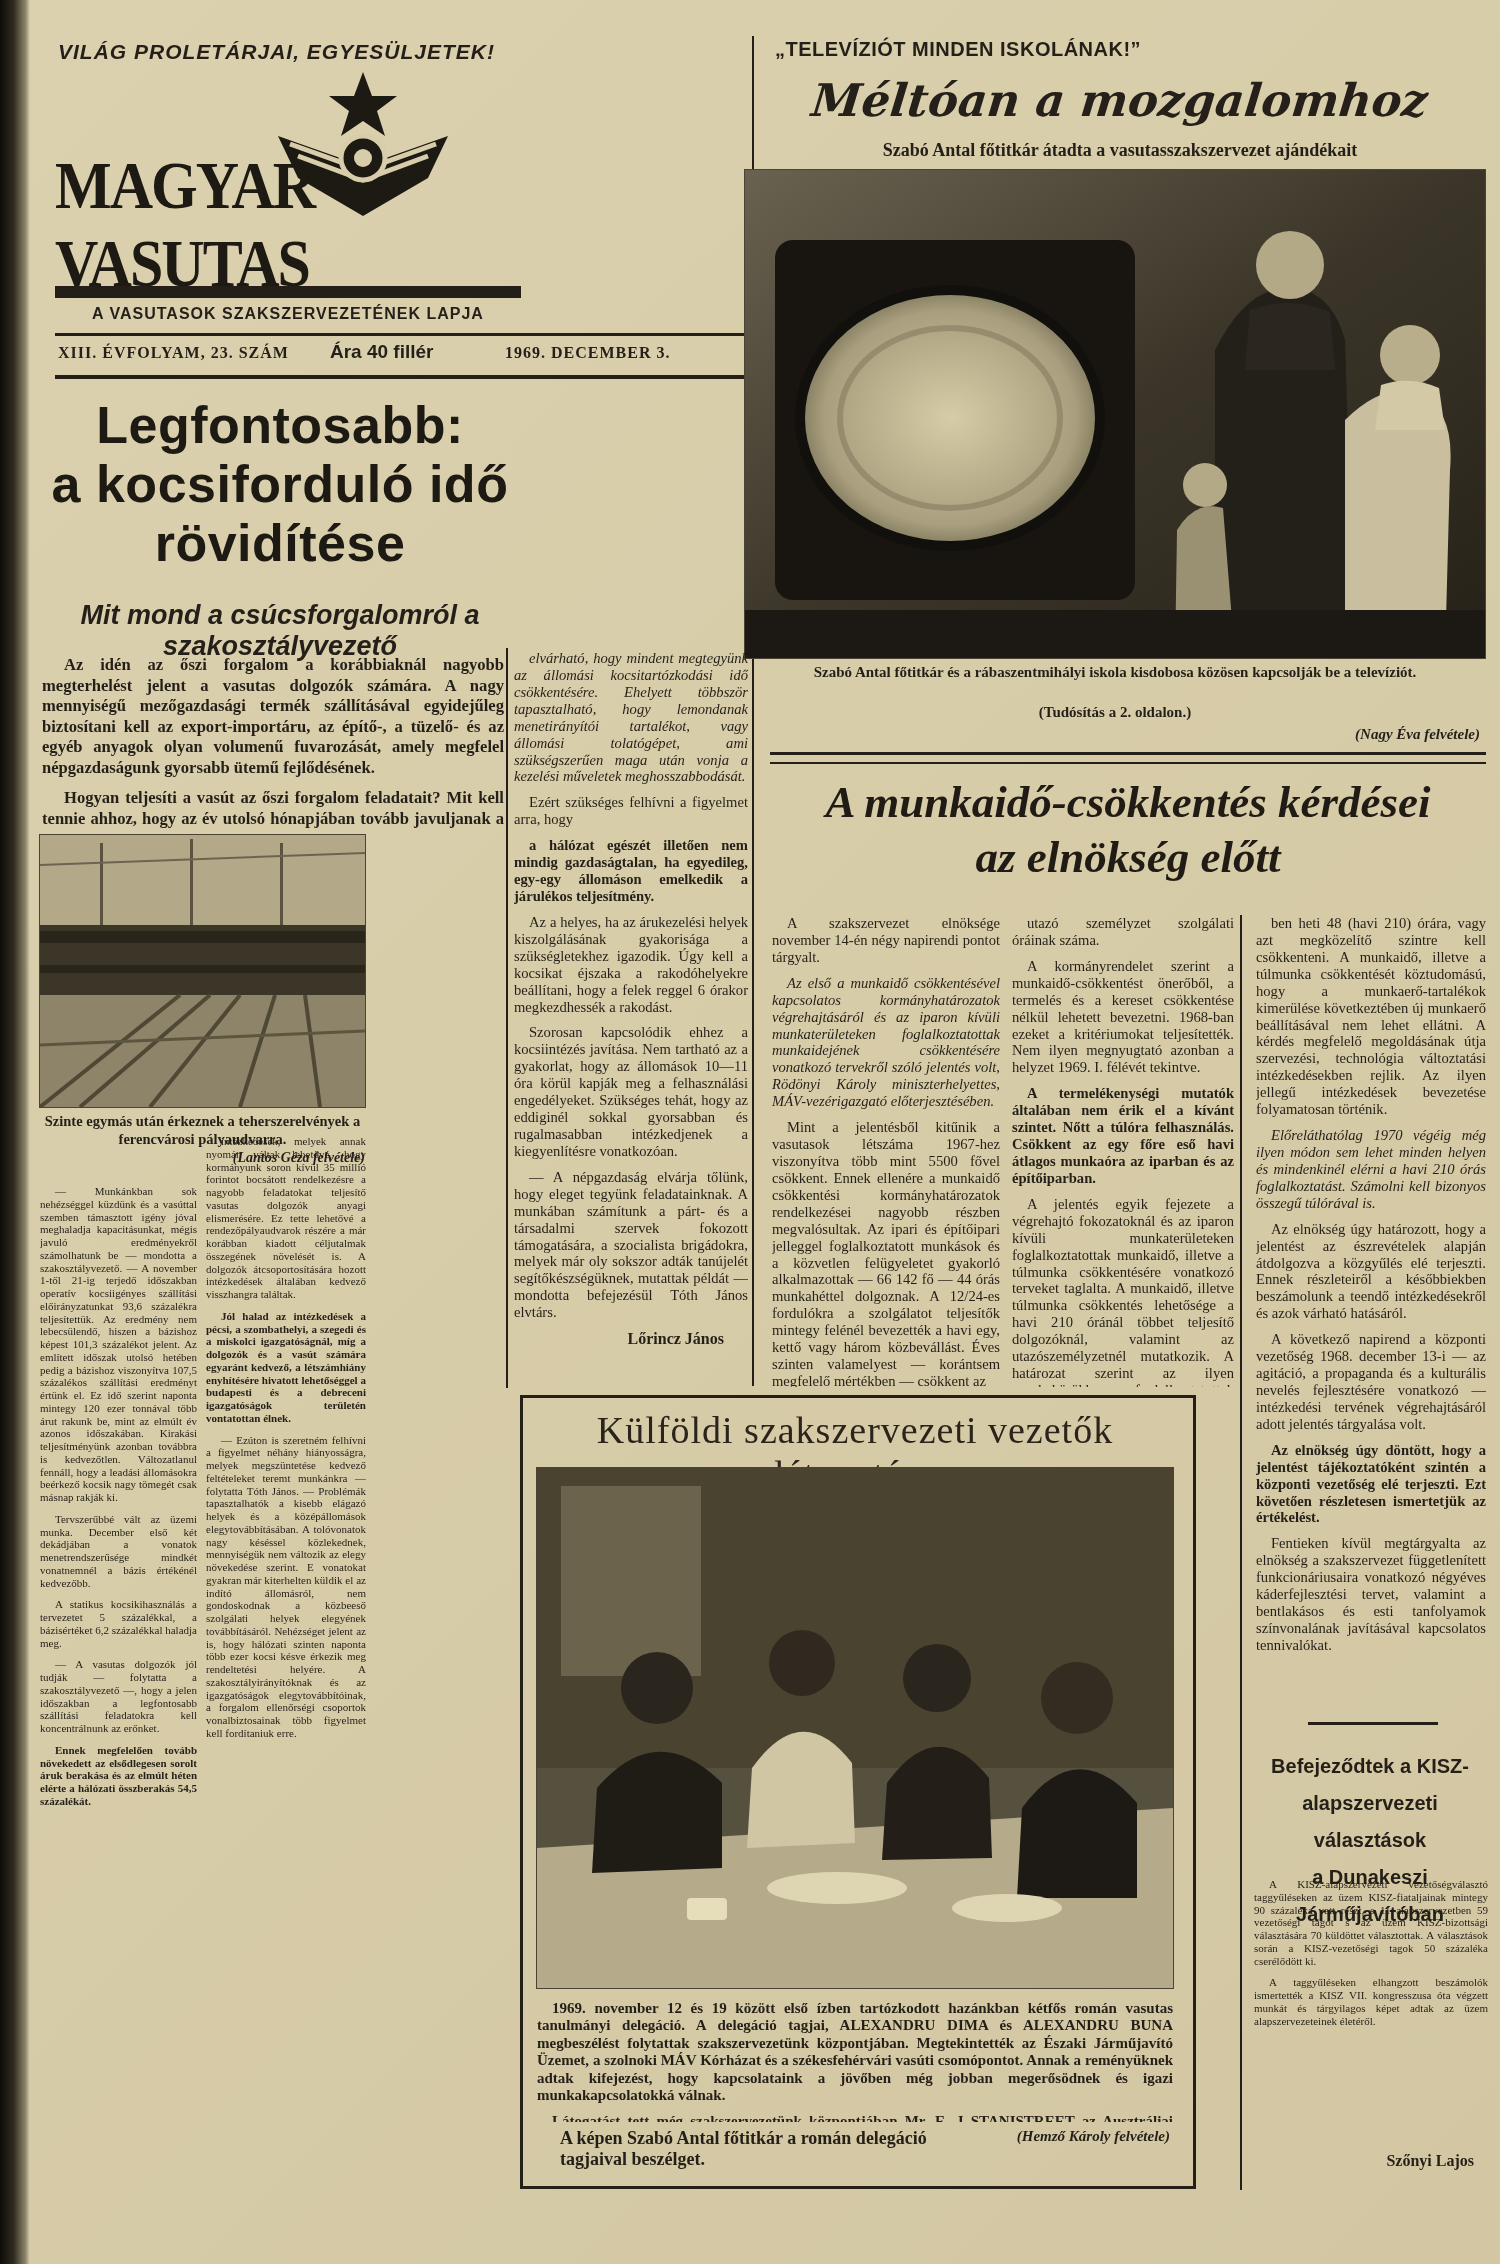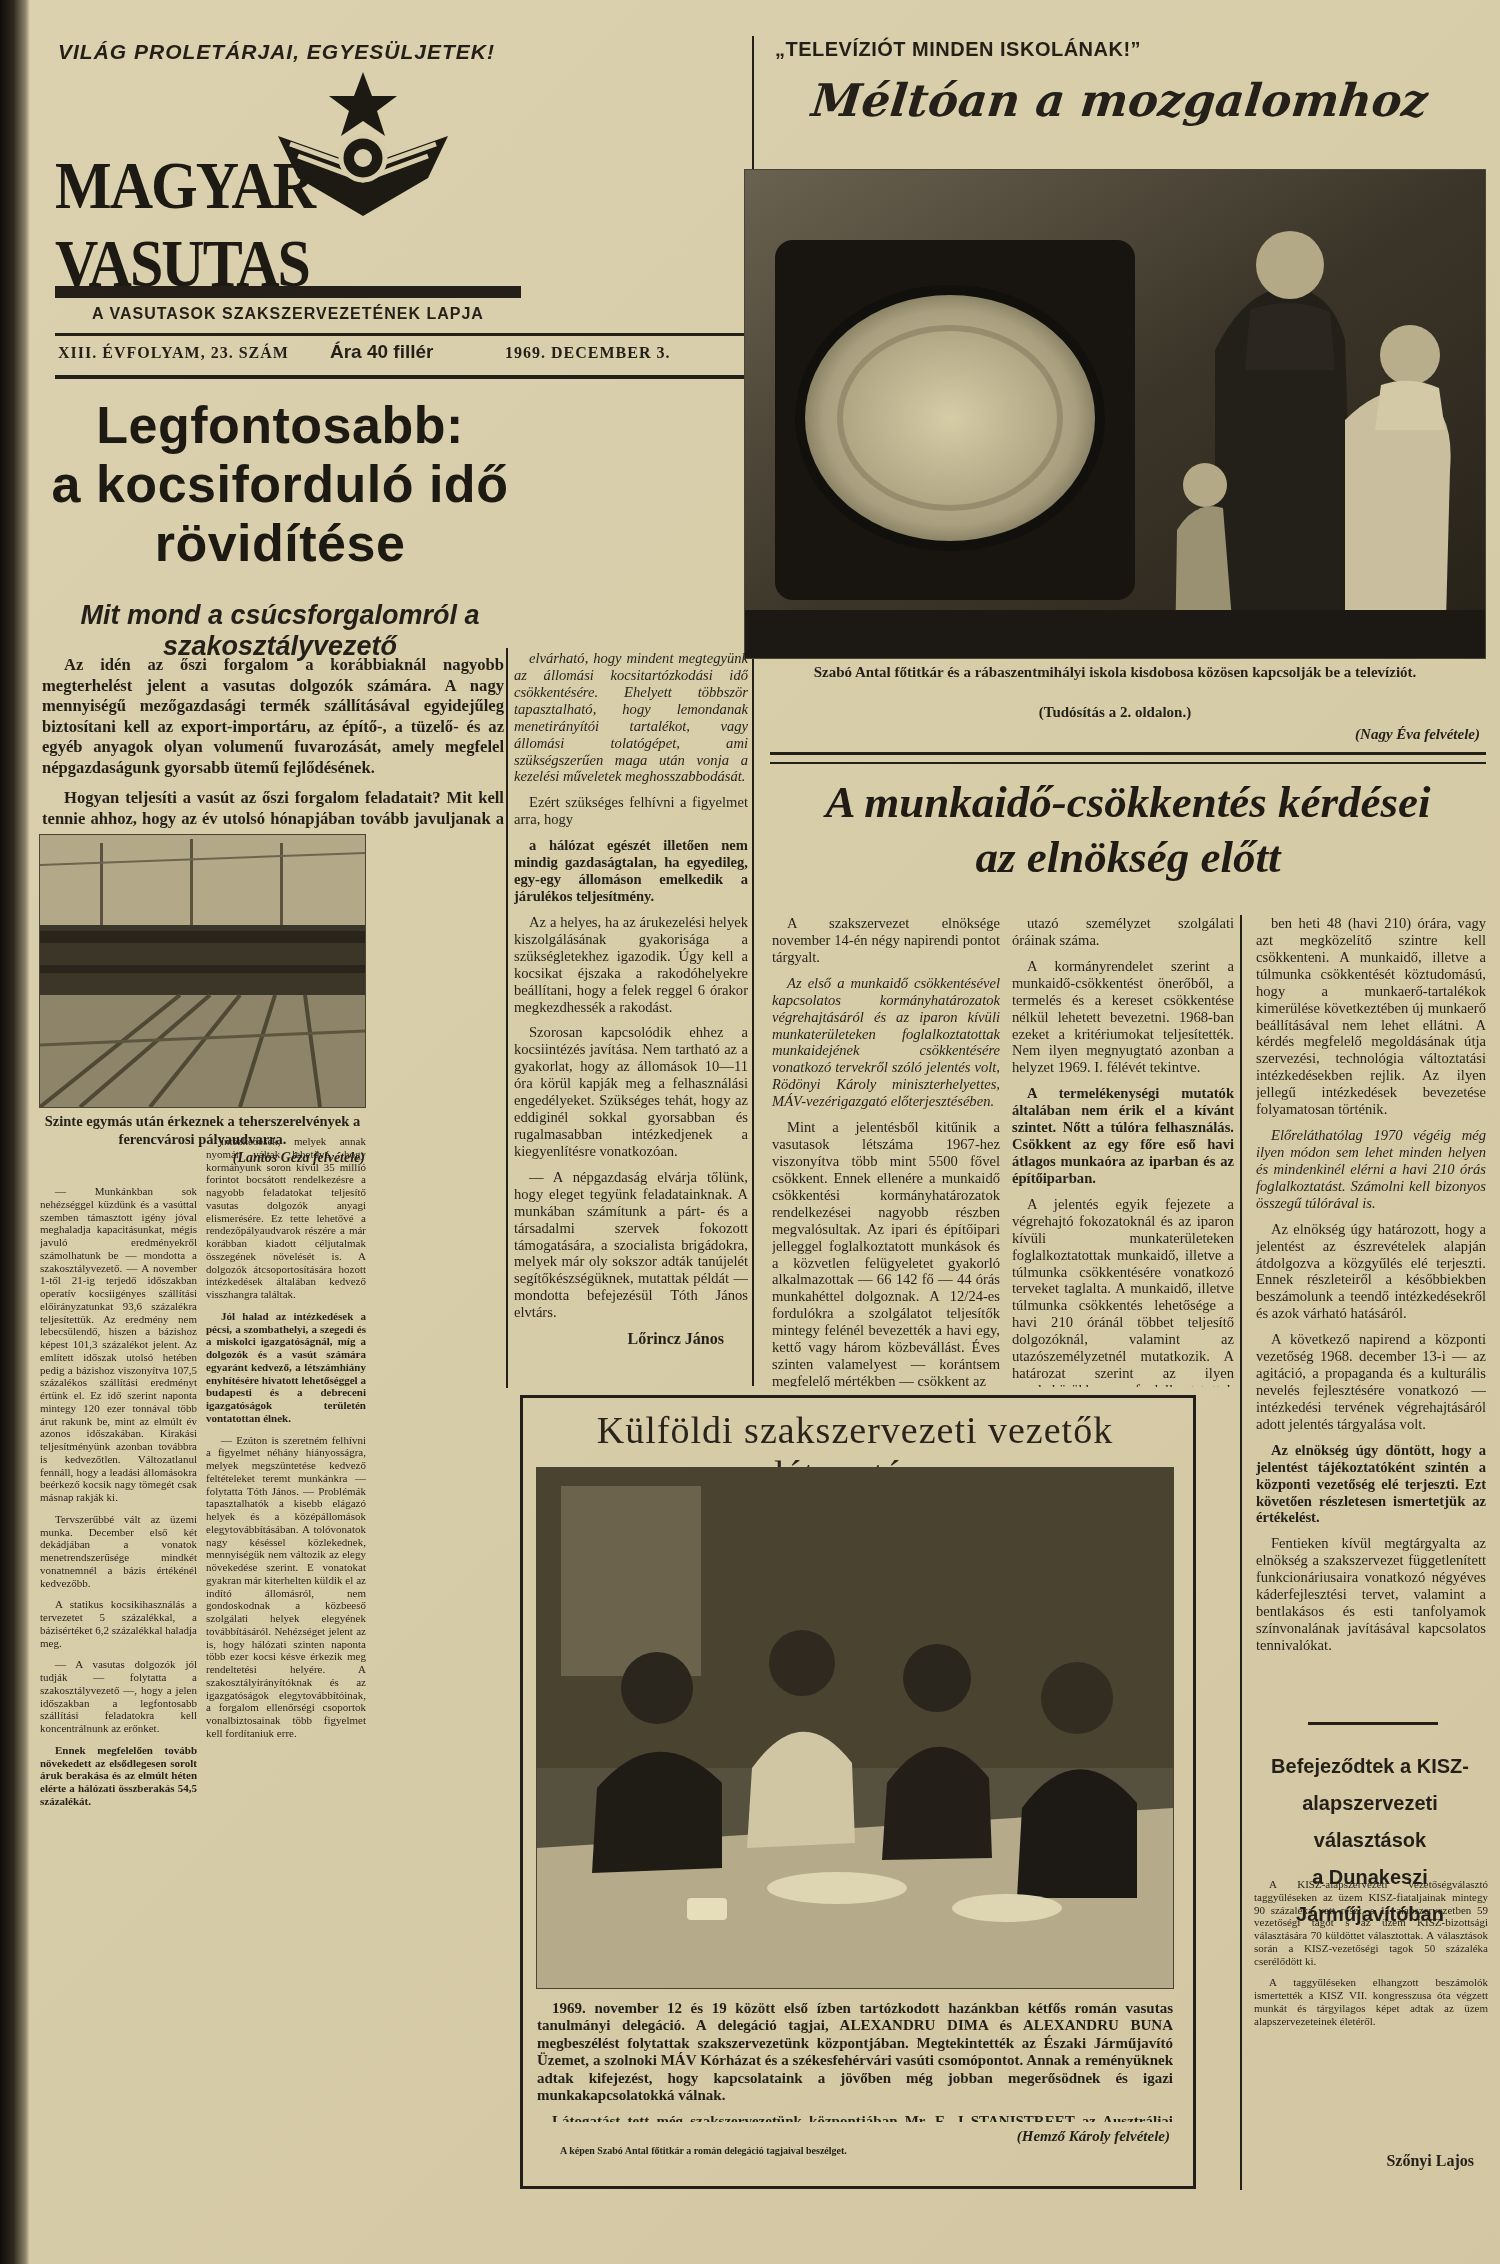--- a/index.html
+++ b/index.html
@@ -62,20 +62,21 @@
   <div class="abs rule" style="left:55px;top:375px;width:690px;height:4px;"></div>
 
   <div class="abs rule" style="left:752px;top:36px;width:2px;height:1350px;"></div>
   <div class="abs rule" style="left:506px;top:648px;width:2px;height:740px;"></div>
   <div class="abs rule" style="left:1240px;top:915px;width:2px;height:1275px;"></div>
 
   <div class="abs sans b" style="left:775px;top:38px;width:600px;font-size:20px;letter-spacing:.5px;">„TELEVÍZIÓT MINDEN ISKOLÁNAK!”</div>
   <div class="abs ctr" style="left:760px;top:74px;width:720px;">
     <span class="script-title" style="display:inline-block;">Méltóan a mozgalomhoz</span>
   </div>
+  <div class="abs b ctr" style="left:760px;top:140px;width:720px;font-size:18px;">Szabó Antal főtitkár átadta a vasutasszakszervezet ajándékait</div>
 
   <svg class="abs photo" style="left:745px;top:170px;" width="740" height="488" viewBox="0 0 740 488">
     <rect width="740" height="488" fill="#4c463a"></rect>
     <rect width="740" height="488" fill="url(#g1)"></rect>
     <defs>
       <linearGradient id="g1" x1="0" y1="0" x2="1" y2="1">
         <stop offset="0" stop-color="#6a6250"></stop>
           <stop offset=".5" stop-color="#3b3529"></stop>
           <stop offset="1" stop-color="#262118"></stop>
       </linearGradient>
@@ -209,16 +210,16 @@
     <path d="M485,340 Q540,265 600,335 L600,430 L480,430 Z" fill="#1d1914"></path>
     <ellipse cx="300" cy="420" rx="70" ry="16" fill="#ded5b2"></ellipse>
     <ellipse cx="470" cy="440" rx="55" ry="14" fill="#ded5b2"></ellipse>
     <rect x="150" y="430" width="40" height="22" rx="4" fill="#e6ddbb"></rect>
   </svg>
 
   <div class="abs col" style="left:537px;top:2000px;width:636px;height:122px;">
     <p class="b" style="font-size:15px;">1969. november 12 és 19 között első ízben tartózkodott hazánkban kétfős román vasutas tanulmányi delegáció. A delegáció tagjai, ALEXANDRU DIMA és ALEXANDRU BUNA megbeszélést folytattak szakszervezetünk központjában. Megtekintették az Északi Járműjavító Üzemet, a szolnoki MÁV Kórházat és a székesfehérvári vasúti csomópontot. Annak a reményüknek adtak kifejezést, hogy kapcsolataink a jövőben még jobban megerősödnek és igazi munkakapcsolatokká válnak.</p>
     <p class="b" style="font-size:15px;">Látogatást tett még szakszervezetünk központjában Mr. E. J STANISTREET az Ausztráliai Vasutas Szakszervezet titkára, és Antoine ZOFFOUIX, a Dahomey Vasutas Szakszervezet titkára</p>
   </div>
-  <div class="abs b" style="left:560px;top:2128px;width:420px;font-size:10px;margin-top:17px;">A képen Szabó Antal főtitkár a román delegáció tagjaival beszélget.</div>
+  <div class="abs b" style="left:560px;top:2128px;width:420px;font-size:18px;">A képen Szabó Antal főtitkár a román delegáció tagjaival beszélget.</div>
   <div class="abs b i rt" style="left:940px;top:2128px;width:230px;font-size:15px;">(Hemző Károly felvétele)</div>
 
 </div>
 
 </body></html>

